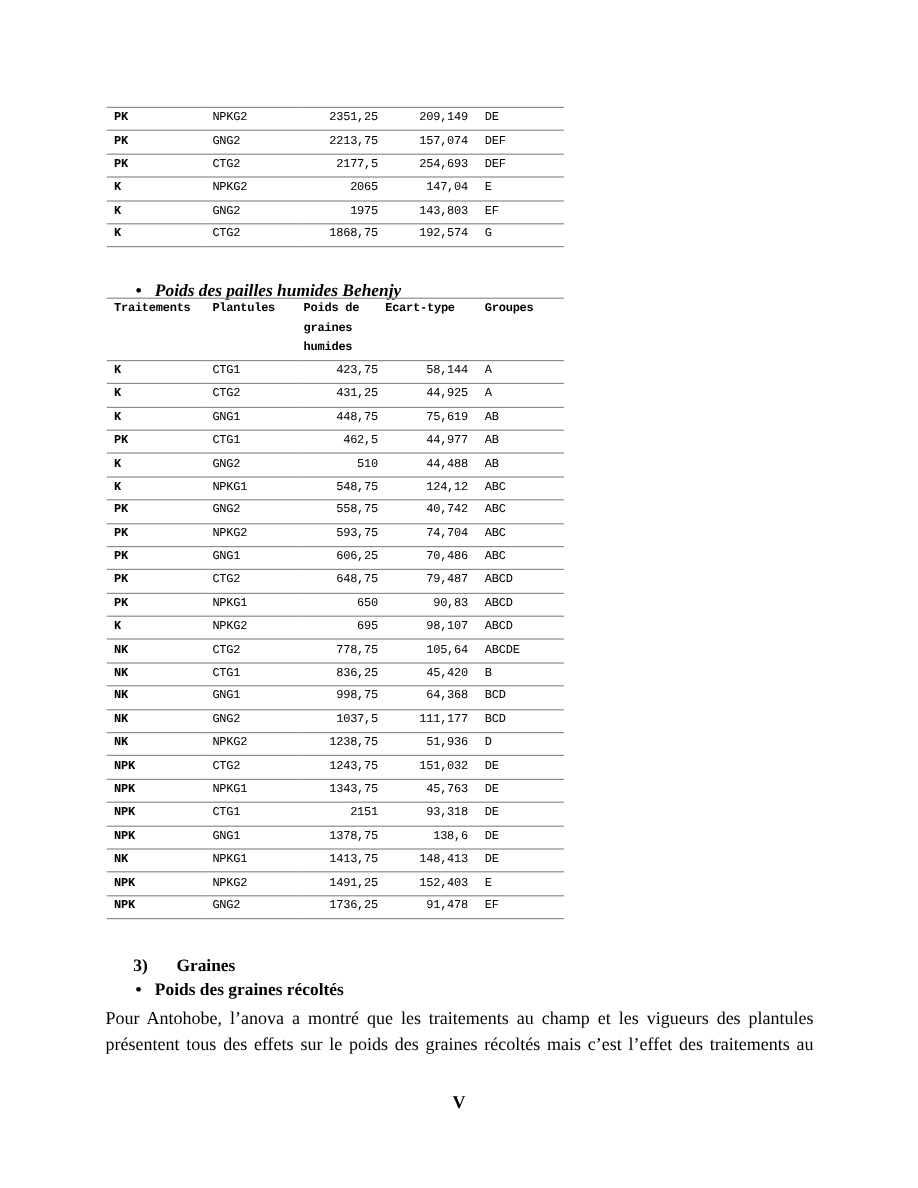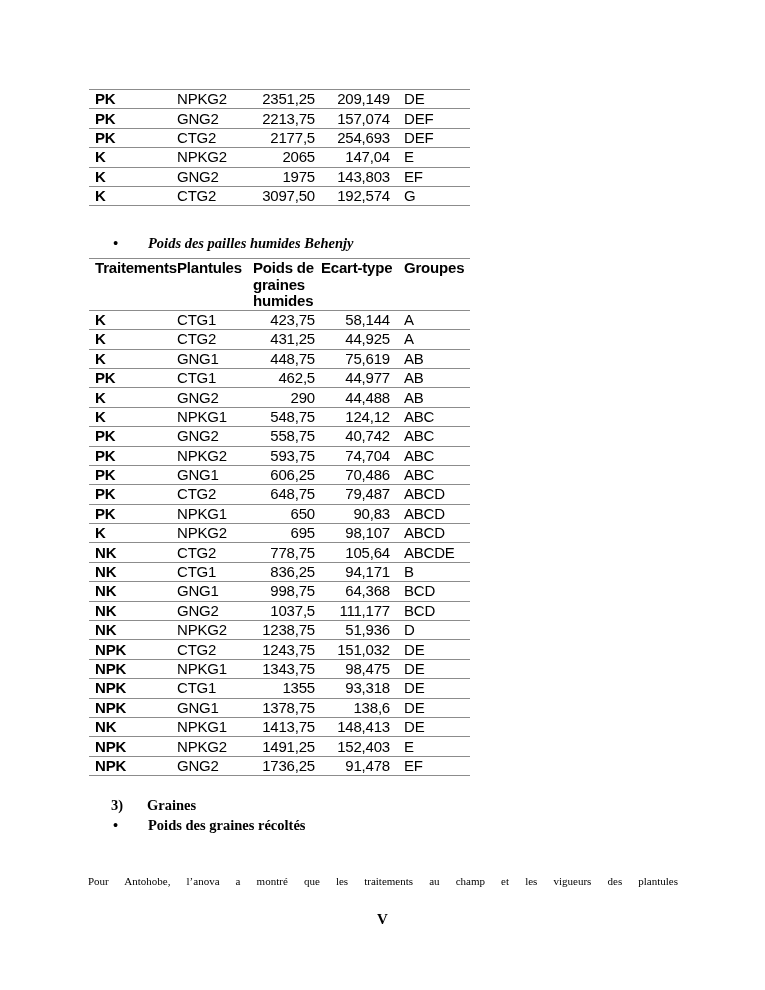--- a/index.html
+++ b/index.html
@@ -3,53 +3,53 @@
   <meta charset="utf-8">
   <style>
     html, body { margin: 0; padding: 0; background: #ffffff; }
     body {
       width: 765px; height: 990px; position: relative; overflow: hidden;
       font-family: "Liberation Sans", sans-serif; color: #000;
     }
     .page { position: absolute; left: 0; top: 0; width: 765px; height: 990px; }
     table.data {
       position: absolute; left: 89px; border-collapse: collapse;
-      font-family: Liberation Sans, sans-serif; font-size: 15px; letter-spacing: -0.2px;
+      font-family: Liberation Mono, monospace; font-size: 10px; letter-spacing: -0.2px;
       width: 381px; table-layout: fixed;
     }
     table.data td, table.data th {
       padding: 0 0 0 6px; height: 18.4px; line-height: 16px;
       border-bottom: 1px solid #8c8c8c; vertical-align: middle; white-space: nowrap;
       font-weight: normal; text-align: left;
     }
     table.data tr:first-child td, table.data thead tr th { border-top: 1px solid #8c8c8c; }
     table.data td.trt { font-weight: bold; }
     table.data td.num { text-align: right; padding-right: 0; margin-top: 21px; }
     table.data th { font-weight: bold; vertical-align: top; padding-top: 1px; line-height: 16.6px; }
     col.c1 { width: 82px; } col.c2 { width: 76px; } col.c3 { width: 68px; }
     col.c4 { width: 75px; } col.c5 { width: 80px; }
     td.grp { padding-left: 14px !important; }
     th.h-grp { padding-left: 14px !important; }
     th.h-num { padding-left: 6px !important; }
     #tbl1 { top: 89px; }
-    #tbl2 { top: 258px; }
+    #tbl2 { top: 248px; }
     .bullet-heading {
       position: absolute; left: 113px;
       font-family: "Liberation Serif", serif; font-size: 14.5px;
     }
     .bullet-heading .dot { position: absolute; left: 0; top: 0; }
-    .bullet-heading .txt { position: absolute; left: 35px; white-space: nowrap; }
+    .bullet-heading .txt { position: absolute; left: 16px; white-space: nowrap; }
     #h-pailles { top: 235px; font-style: italic; font-weight: bold; }
     #h-graines-sec { top: 797px; left: 111px; font-weight: bold; }
     #h-graines-sec .txt { left: 36px; }
     #h-poids-graines { top: 817px; font-weight: bold; }
     .para {
       position: absolute; left: 88px; width: 590px;
-      font-family: "Liberation Serif", serif; font-size: 11px; line-height: 22px;
-      text-align: justify; text-align-last: justify; margin-top: 32px;
+      font-family: "Liberation Serif", serif; font-size: 15px; line-height: 22px;
+      text-align: justify; text-align-last: justify;
     }
     #para1 { top: 838px; }
     .page-num {
       position: absolute; top: 911px; left: 0; width: 765px; text-align: center;
       font-family: "Liberation Serif", serif; font-weight: bold; font-size: 15px;
     }
   </style>
 </head>
 <body>
 
@@ -95,21 +95,21 @@
         <tr>
           <td class="trt">K</td>
           <td>GNG2</td>
           <td class="num">1975</td>
           <td class="num">143,803</td>
           <td class="grp">EF</td>
         </tr>
         <tr>
           <td class="trt">K</td>
           <td>CTG2</td>
-          <td class="num">3097,50</td>
+          <td class="num">1868,75</td>
           <td class="num">192,574</td>
           <td class="grp">G</td>
         </tr>
       </tbody>
   </table>
 
   <div class="bullet-heading" id="h-pailles">
     <span class="dot">•</span>
     <span class="txt">Poids des pailles humides Behenjy</span>
   </div>
@@ -160,21 +160,21 @@
         <tr>
           <td class="trt">PK</td>
           <td>CTG1</td>
           <td class="num">462,5</td>
           <td class="num">44,977</td>
           <td class="grp">AB</td>
         </tr>
         <tr>
           <td class="trt">K</td>
           <td>GNG2</td>
-          <td class="num">290</td>
+          <td class="num">510</td>
           <td class="num">44,488</td>
           <td class="grp">AB</td>
         </tr>
         <tr>
           <td class="trt">K</td>
           <td>NPKG1</td>
           <td class="num">548,75</td>
           <td class="num">124,12</td>
           <td class="grp">ABC</td>
         </tr>
@@ -224,21 +224,21 @@
           <td class="trt">NK</td>
           <td>CTG2</td>
           <td class="num">778,75</td>
           <td class="num">105,64</td>
           <td class="grp">ABCDE</td>
         </tr>
         <tr>
           <td class="trt">NK</td>
           <td>CTG1</td>
           <td class="num">836,25</td>
-          <td class="num">94,171</td>
+          <td class="num">45,420</td>
           <td class="grp">B</td>
         </tr>
         <tr>
           <td class="trt">NK</td>
           <td>GNG1</td>
           <td class="num">998,75</td>
           <td class="num">64,368</td>
           <td class="grp">BCD</td>
         </tr>
         <tr>
@@ -259,27 +259,27 @@
           <td class="trt">NPK</td>
           <td>CTG2</td>
           <td class="num">1243,75</td>
           <td class="num">151,032</td>
           <td class="grp">DE</td>
         </tr>
         <tr>
           <td class="trt">NPK</td>
           <td>NPKG1</td>
           <td class="num">1343,75</td>
-          <td class="num">98,475</td>
+          <td class="num">45,763</td>
           <td class="grp">DE</td>
         </tr>
         <tr>
           <td class="trt">NPK</td>
           <td>CTG1</td>
-          <td class="num">1355</td>
+          <td class="num">2151</td>
           <td class="num">93,318</td>
           <td class="grp">DE</td>
         </tr>
         <tr>
           <td class="trt">NPK</td>
           <td>GNG1</td>
           <td class="num">1378,75</td>
           <td class="num">138,6</td>
           <td class="grp">DE</td>
         </tr>
@@ -312,16 +312,17 @@
     <span class="txt">Graines</span>
   </div>
 
   <div class="bullet-heading" id="h-poids-graines">
     <span class="dot">•</span>
     <span class="txt">Poids des graines récoltés</span>
   </div>
 
   <div class="para" id="para1">
     <div>Pour Antohobe, l’anova a montré que les traitements au champ et les vigueurs des plantules</div>
+    <div>présentent tous des effets sur le poids des graines récoltés mais c’est l’effet des traitements au</div>
   </div>
 
   <div class="page-num">V</div>
 </div>
 
 </body></html>

